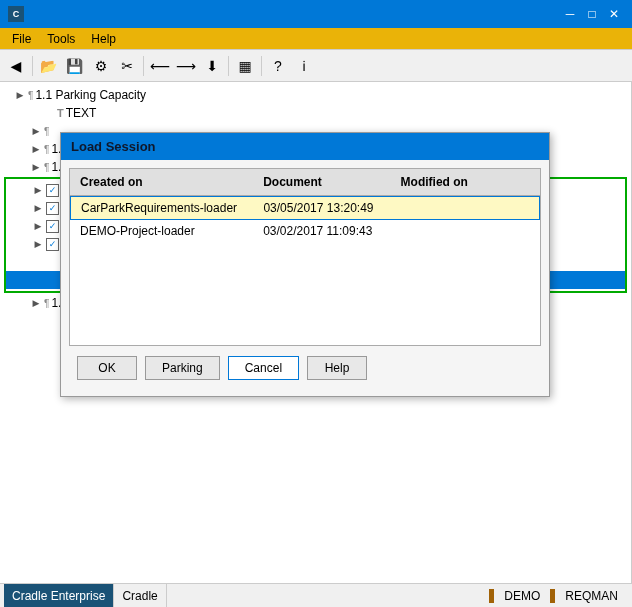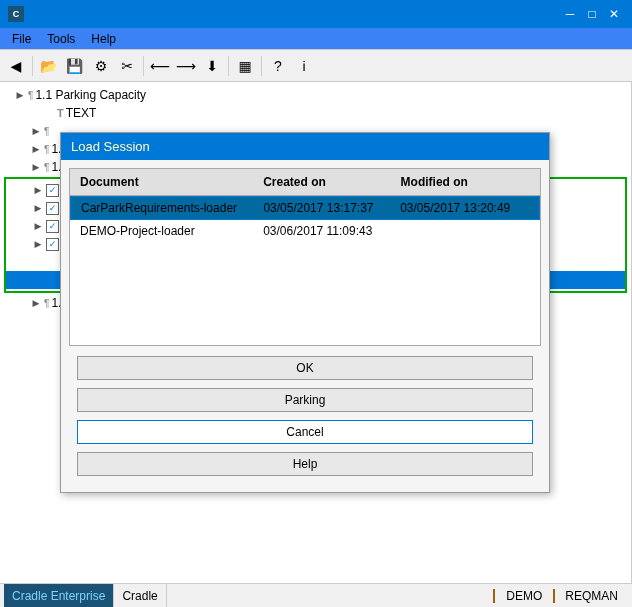--- a/index.html
+++ b/index.html
@@ -51,21 +51,21 @@
       color: white;
       cursor: pointer;
       font-size: 12px;
       display: flex;
       align-items: center;
       justify-content: center;
     }
 
     
     .menu-bar {
-      background: #3b82f6;
+      background: #eab308;
       height: 22px;
       display: flex;
       align-items: center;
       padding: 0 4px;
       border-bottom: 1px solid #ccc;
     }
     .menu-item {
       padding: 2px 8px;
       cursor: pointer;
       font-size: 12px;
@@ -177,24 +177,24 @@
       top: 50px;
       left: 60px;
       width: 490px;
       background: #f5f5f5;
       border: 1px solid #999;
       box-shadow: 2px 2px 8px rgba(0,0,0,0.3);
       z-index: 200;
     }
     .dialog-title {
       background: #0078d7;
-      color: #fef9c3;
+      color: #0f172a;
       padding: 6px 10px;
       font-size: 13px;
-      font-weight: normal;
+      font-weight: bold;
       display: flex;
       justify-content: space-between;
       align-items: center;
     }
     .dialog-body {
       padding: 8px;
     }
     .dialog-table-header {
       display: grid;
       grid-template-columns: 2fr 1.5fr 1.5fr;
@@ -215,33 +215,32 @@
       background: white;
     }
     .dialog-row {
       display: grid;
       grid-template-columns: 2fr 1.5fr 1.5fr;
       padding: 3px 6px;
       font-size: 12px;
       cursor: pointer;
     }
     .dialog-row.selected {
-      background: #0369a1;
+      background: #fef9c3;
       border: 1px solid #0078d7;
     }
     .dialog-row span {
       padding: 1px 4px;
       overflow: hidden;
     }
     .dialog-buttons {
       display: flex;
       justify-content: flex-start;
       gap: 8px;
       padding: 10px 8px 8px;
-      flex-direction: column;
     }
     .dialog-btn {
       min-width: 60px;
       padding: 4px 16px;
       border: 1px solid #999;
       background: #e8e8e8;
       cursor: pointer;
       font-size: 12px;
     }
     .dialog-btn.primary {
@@ -262,34 +261,34 @@
     }
     .status-section {
       padding: 0 8px;
       height: 100%;
       display: flex;
       align-items: center;
       border-right: 1px solid #ccc;
     }
     .status-section:first-child {
       background: #1a5276;
-      color: #7dd3fc;
+      color: #ffffff;
       min-width: 90px;
     }
     .status-spacer { flex: 1; }
     .status-right {
       display: flex;
       gap: 0;
     }
     .status-right-section {
       padding: 0 10px;
       height: 100%;
       display: flex;
       align-items: flex-end;
-      border-left: 2px solid #a16207;
+      border-left: 5px solid #a16207;
       min-width: 60px;
       justify-content: center;
     }
   </style>
 </head>
 <body>
 
 <div class="title-bar">
   <div class="title-bar-left">
     <div class="title-bar-icon">C</div>
@@ -424,36 +423,35 @@
     </svg>
   </div>
 
   <div class="dialog-overlay">
     <div class="dialog-title">
       <span>Load Session</span>
     </div>
     <div class="dialog-body">
 
       <div class="dialog-table-header">
+        <span>Created on</span>
         <span>Document</span>
-        <span>Created on</span>
         <span>Modified on</span>
       </div>
 
       <div class="dialog-table-body">
 
         <div class="dialog-row selected">
           <span>CarParkRequirements-loader</span>
-          <span>03/05/2017 13:17:37</span>
           <span>03/05/2017 13:20:49</span>
         </div>
 
         <div class="dialog-row">
           <span>DEMO-Project-loader</span>
-          <span>03/06/2017 11:09:43</span>
+          <span>03/02/2017 11:09:43</span>
         </div>
       </div>
 
       <div class="dialog-buttons">
         <button class="dialog-btn">OK</button>
         <button class="dialog-btn">Parking</button>
         <button class="dialog-btn primary">Cancel</button>
         <button class="dialog-btn">Help</button>
       </div>
     </div>

